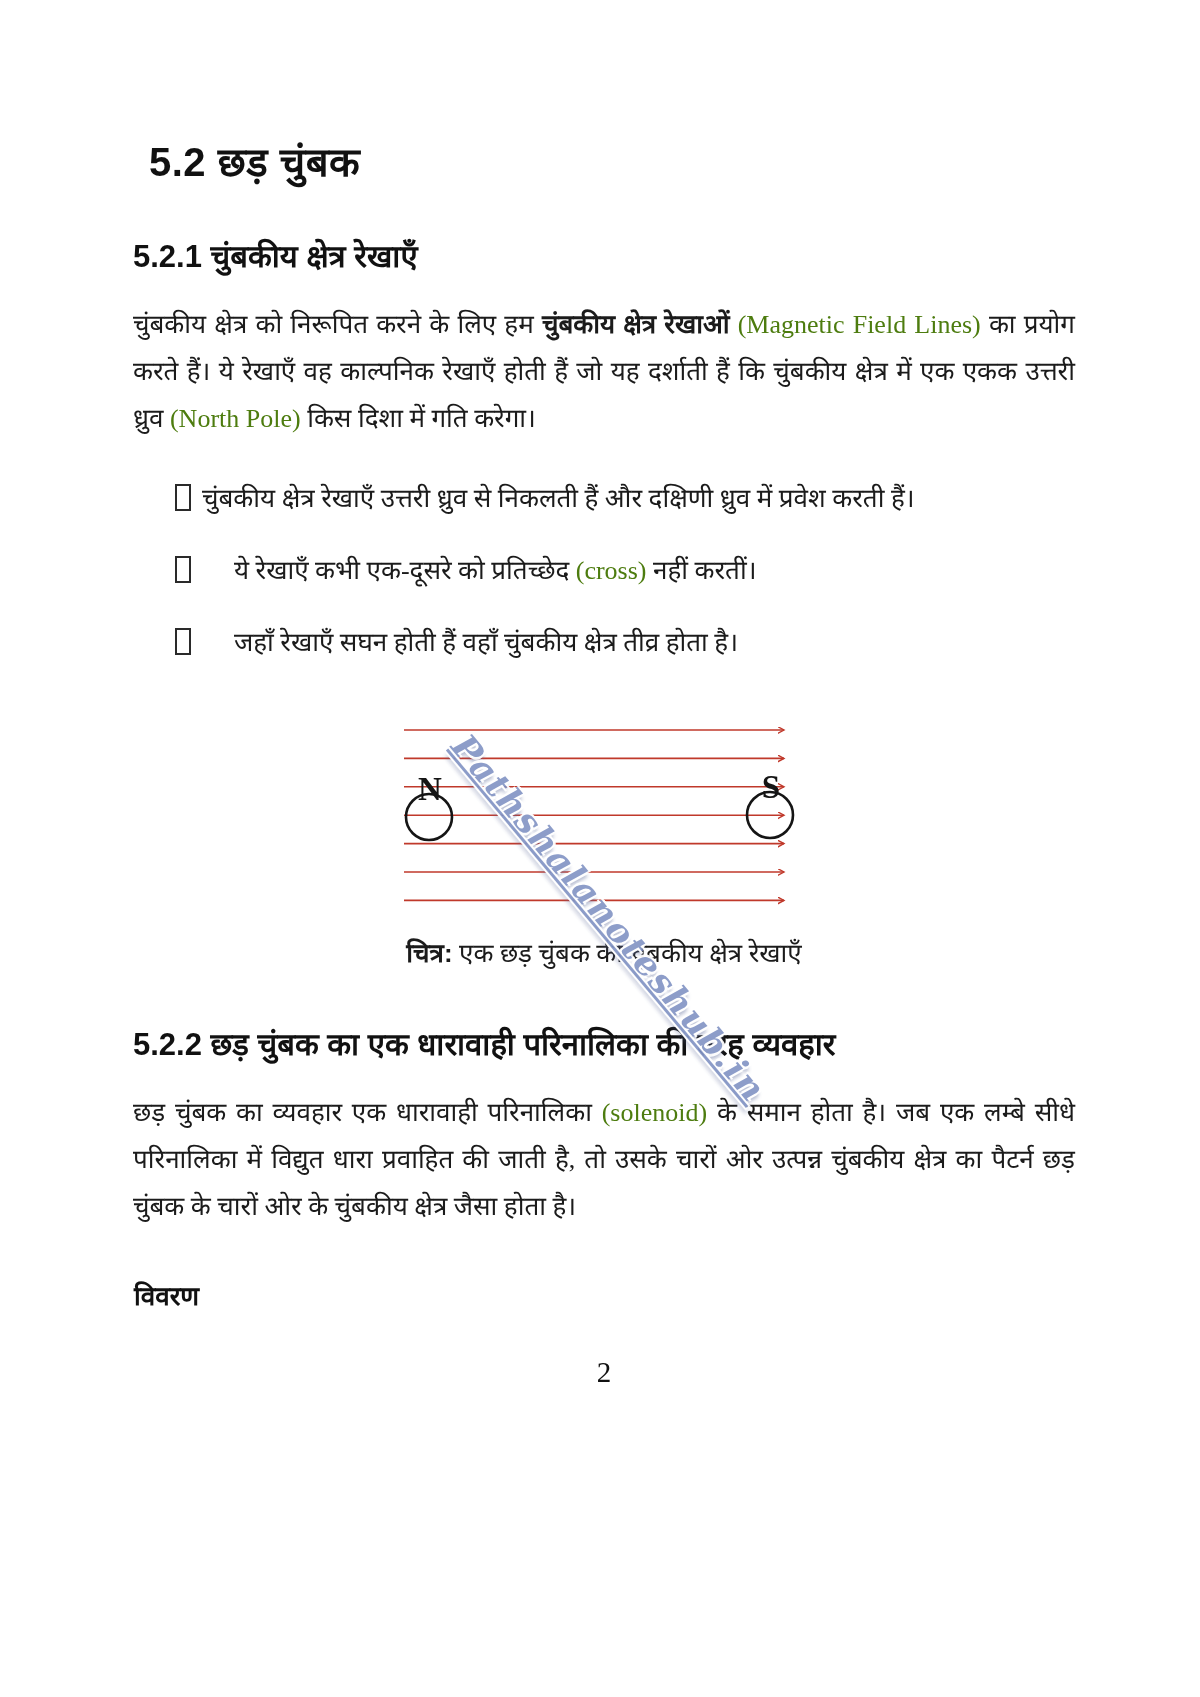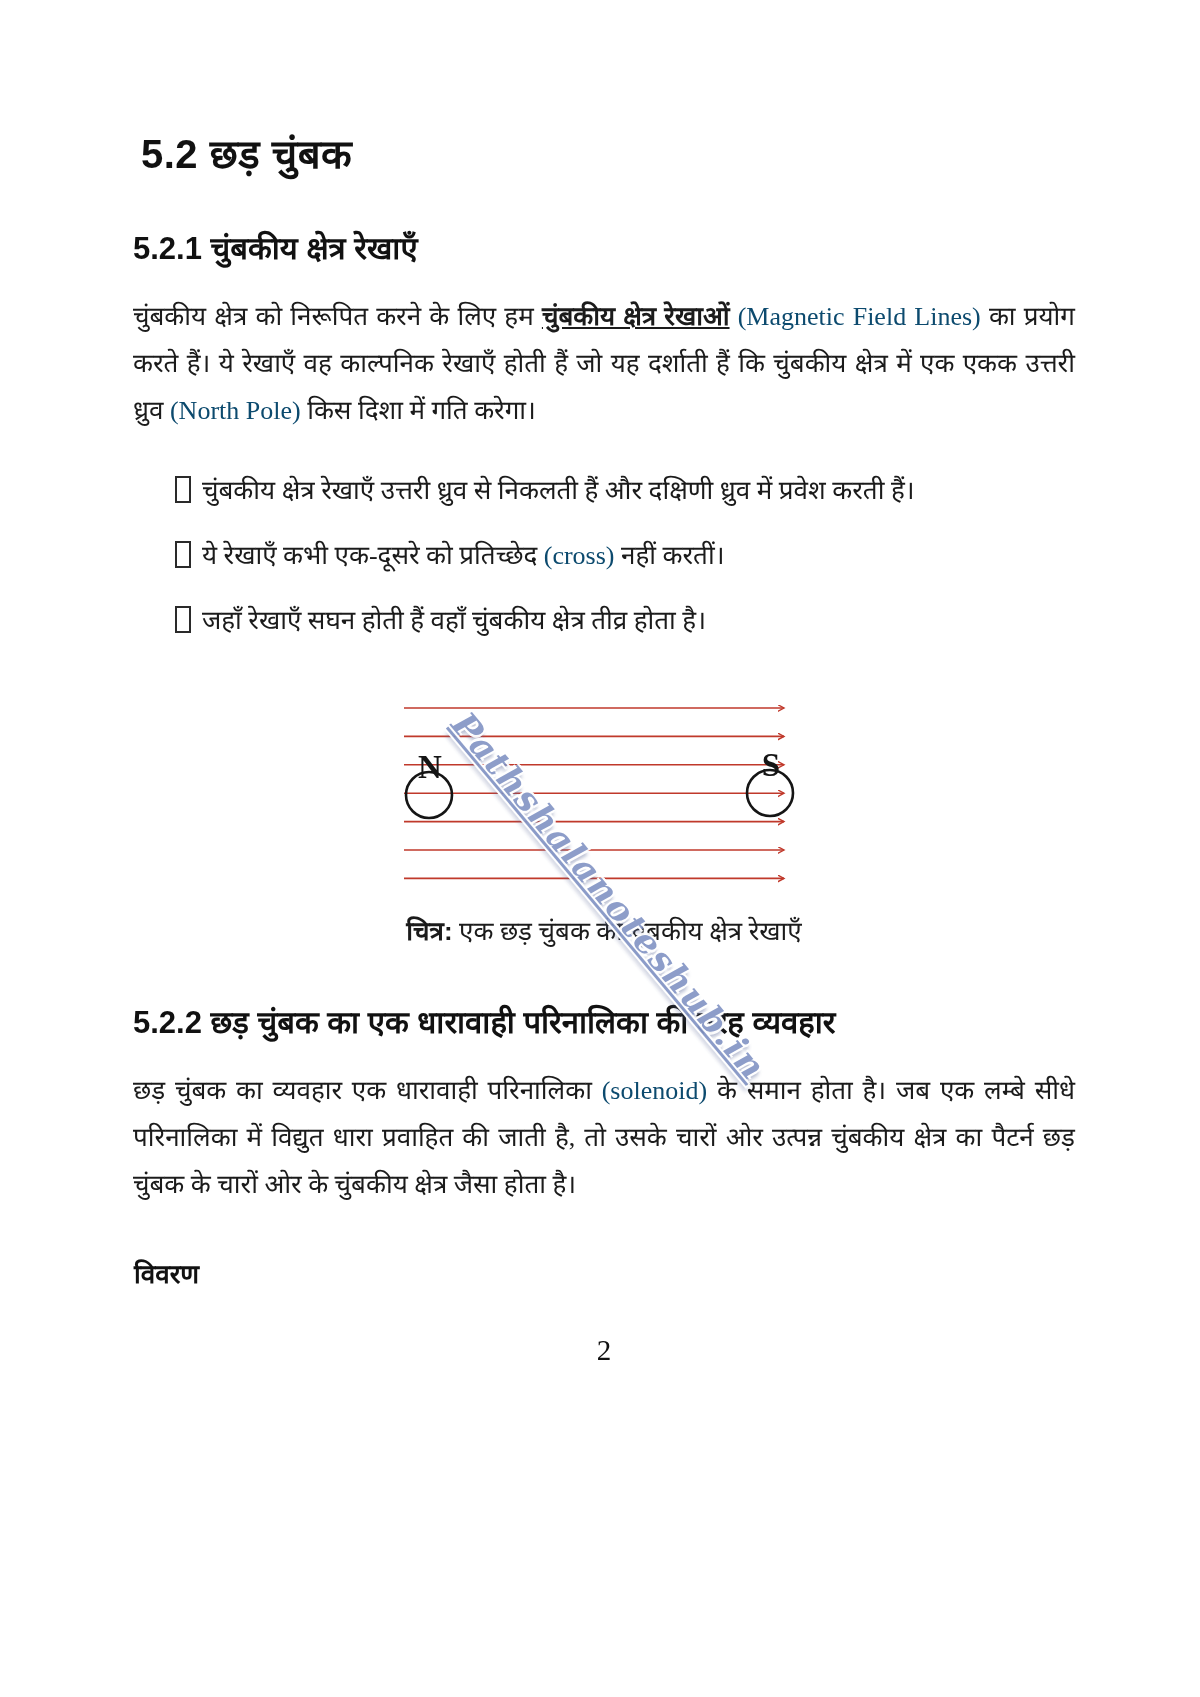--- a/index.html
+++ b/index.html
@@ -7,34 +7,34 @@
     width: 1200px; height: 1697px; overflow: hidden;
     font-family: "Liberation Serif", serif;
     color: #1b1b1b;
   }
   .page {
     width: 1200px; height: 1697px; box-sizing: border-box;
     padding: 122px 125px 0 133px;
     position: relative;
   }
   h1, h2, h3 { font-family: "Liberation Sans", sans-serif; color: #111; }
-  h1 { font-size: 40px; font-weight: 800; margin: 8px; line-height: 1.2; letter-spacing: 0.5px; }
+  h1 { font-size: 40px; font-weight: 800; margin: 16px; line-height: 1.2; letter-spacing: 0.5px; }
   h2 { font-size: 31px; font-weight: 800; margin: 52px 0 0; line-height: 1.2; }
   h2.sec2 { margin-top: 16px; }
   h3 { font-size: 26px; font-weight: 800; margin: 50px 1px 0; line-height: 1.3; }
   p.body-para {
     font-size: 26px; line-height: 47px; margin: 26px 0 0;
     text-align: justify;
   }
   p.no-just { text-align: left; margin-top: 44px; }
-  .bold-dev { font-weight: bold; text-decoration: underline; }
-  .latin { font-family: "Liberation Serif", serif; color: #0c4a6e; }
+  .bold-dev { font-weight: bold; }
+  .latin { font-family: "Liberation Serif", serif; color: #4d7c0f; }
   .bullets { margin-top: 34px; }
   .bullet { display: flex; align-items: flex-start; padding-left: 42px; }
-  .bullet + .bullet { margin-top: 20px; }
+  .bullet + .bullet { margin-top: 27px; gap: 32px; }
   .tofu {
     display: inline-block; flex: 0 0 auto;
     width: 12px; height: 23px;
     border: 2px solid #2a2a2a;
     margin: 8px 11px 0 0;
   }
   .btext { font-size: 26px; line-height: 45px; }
   
   .figure { position: relative; margin-top: 14px; height: 288px; }
   .fig-svg { display: block; margin: 57px auto 0; }

